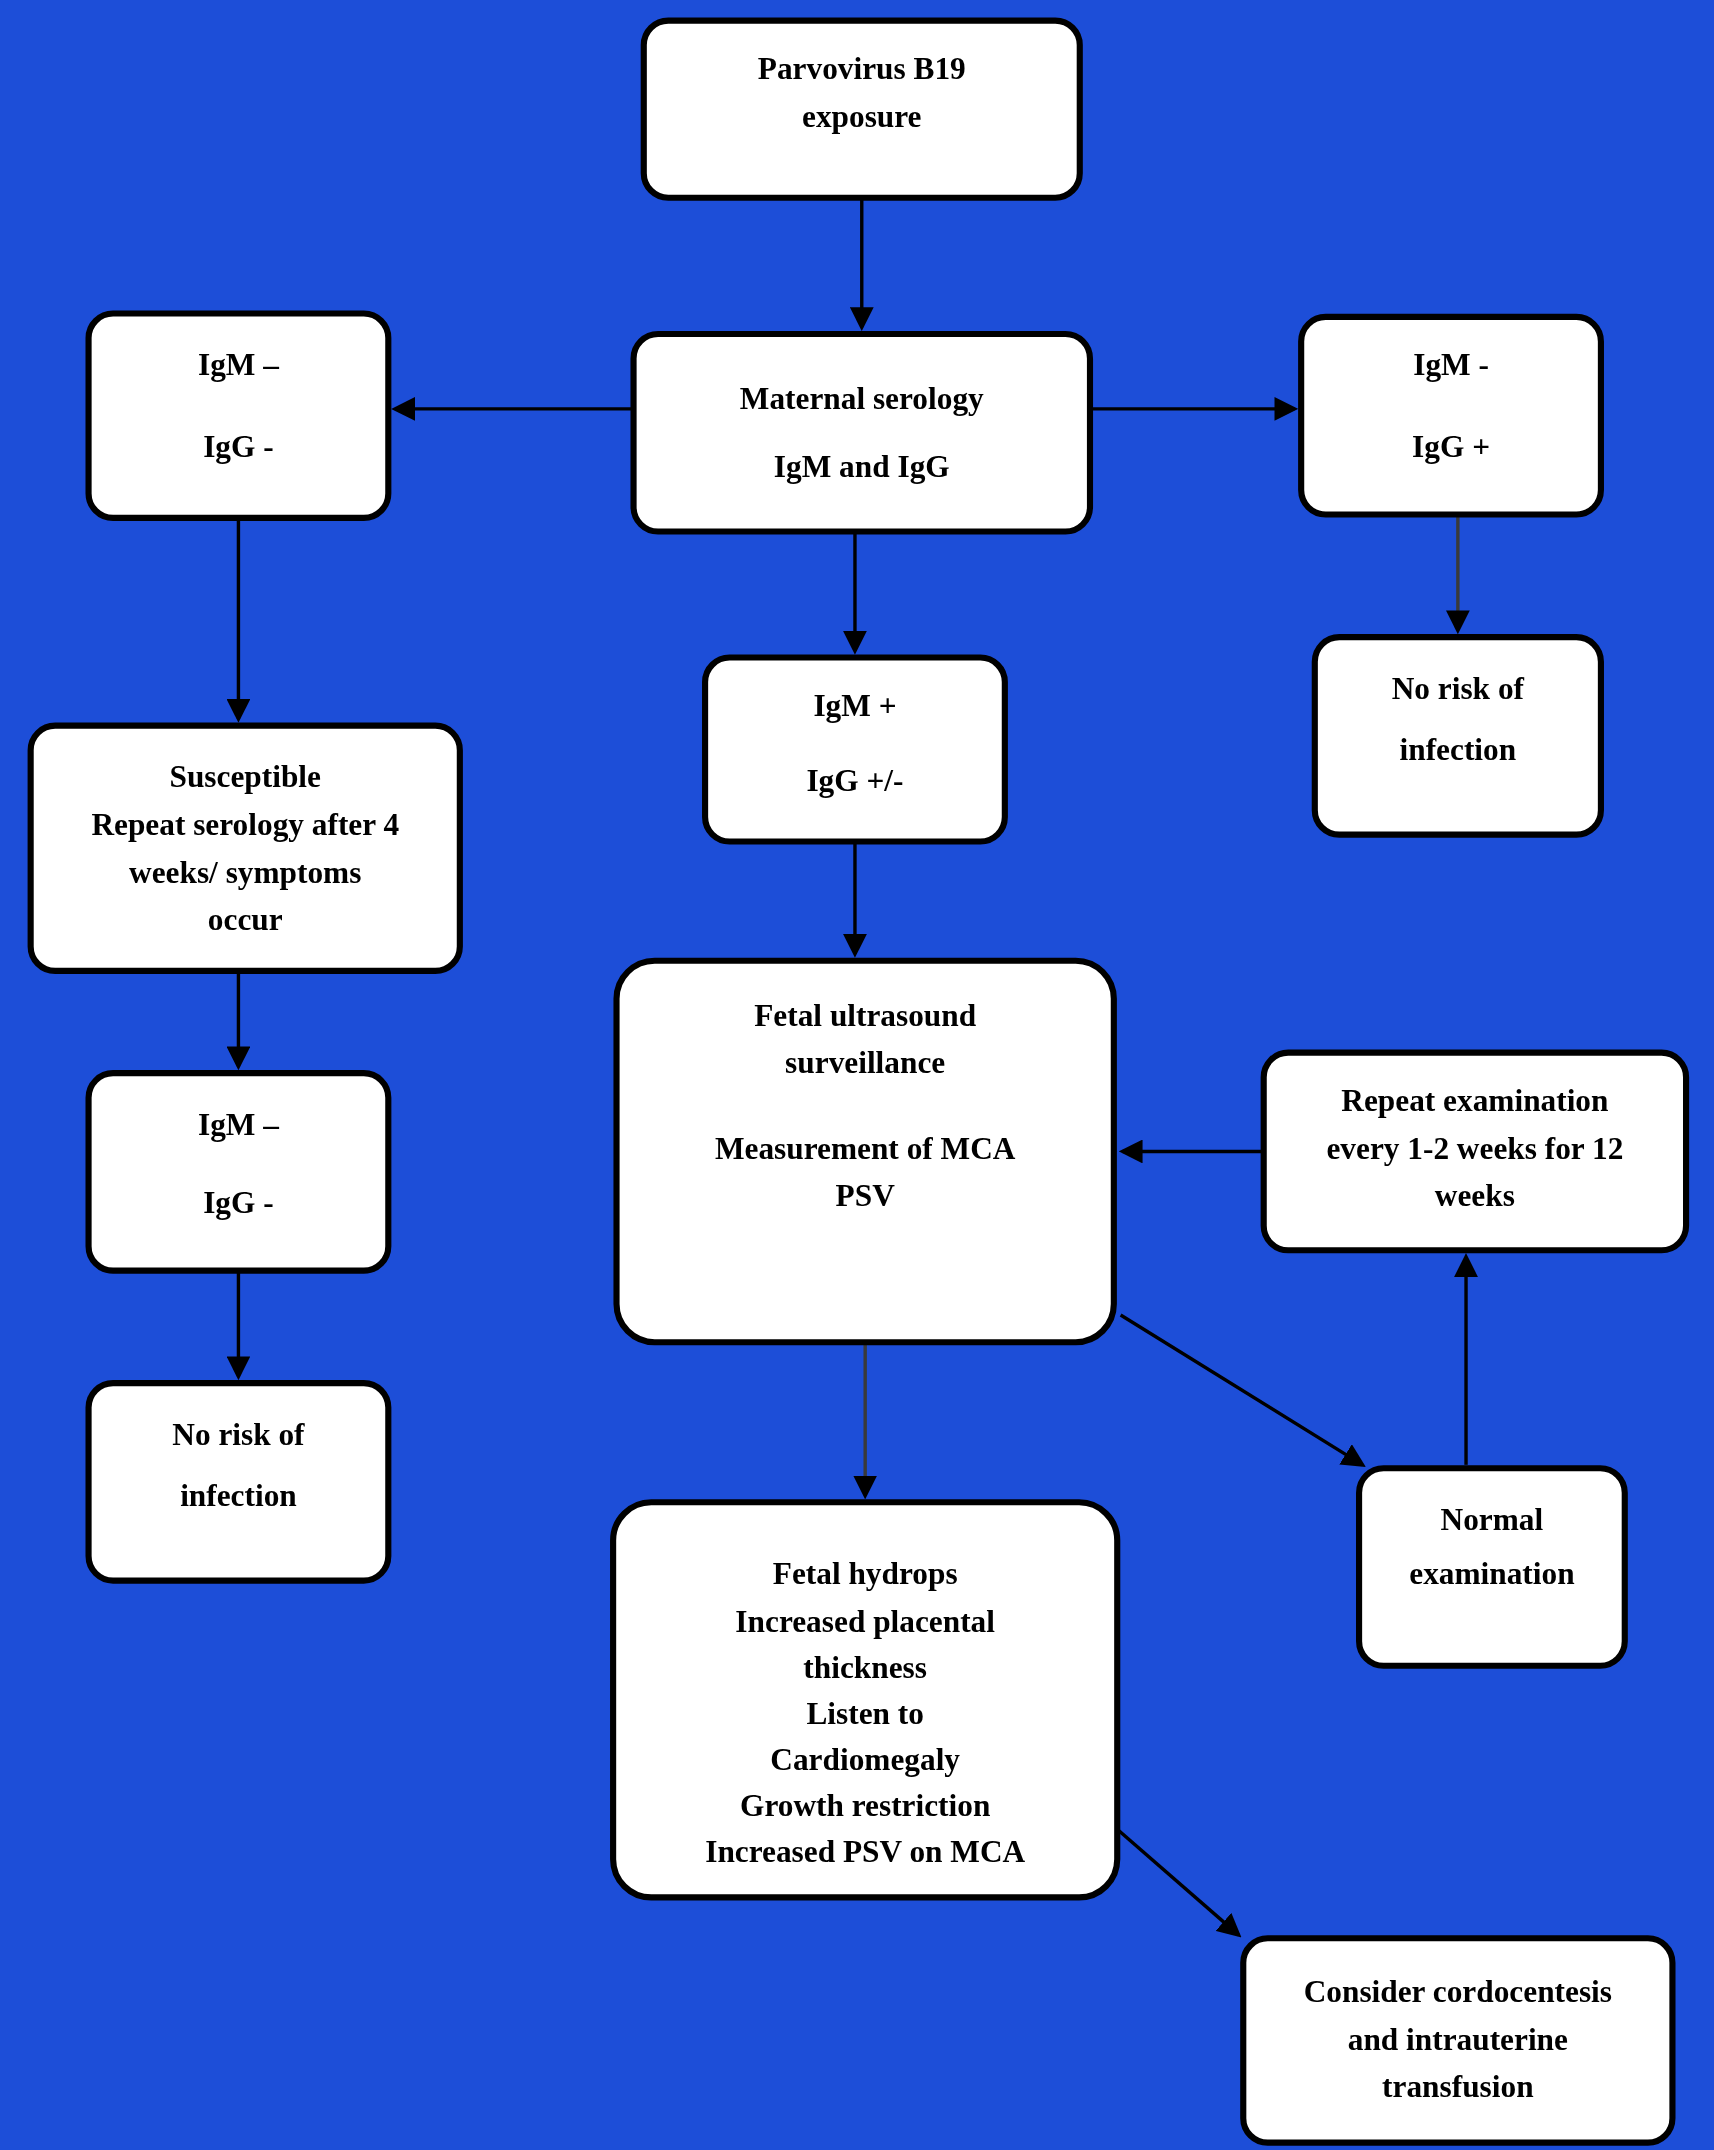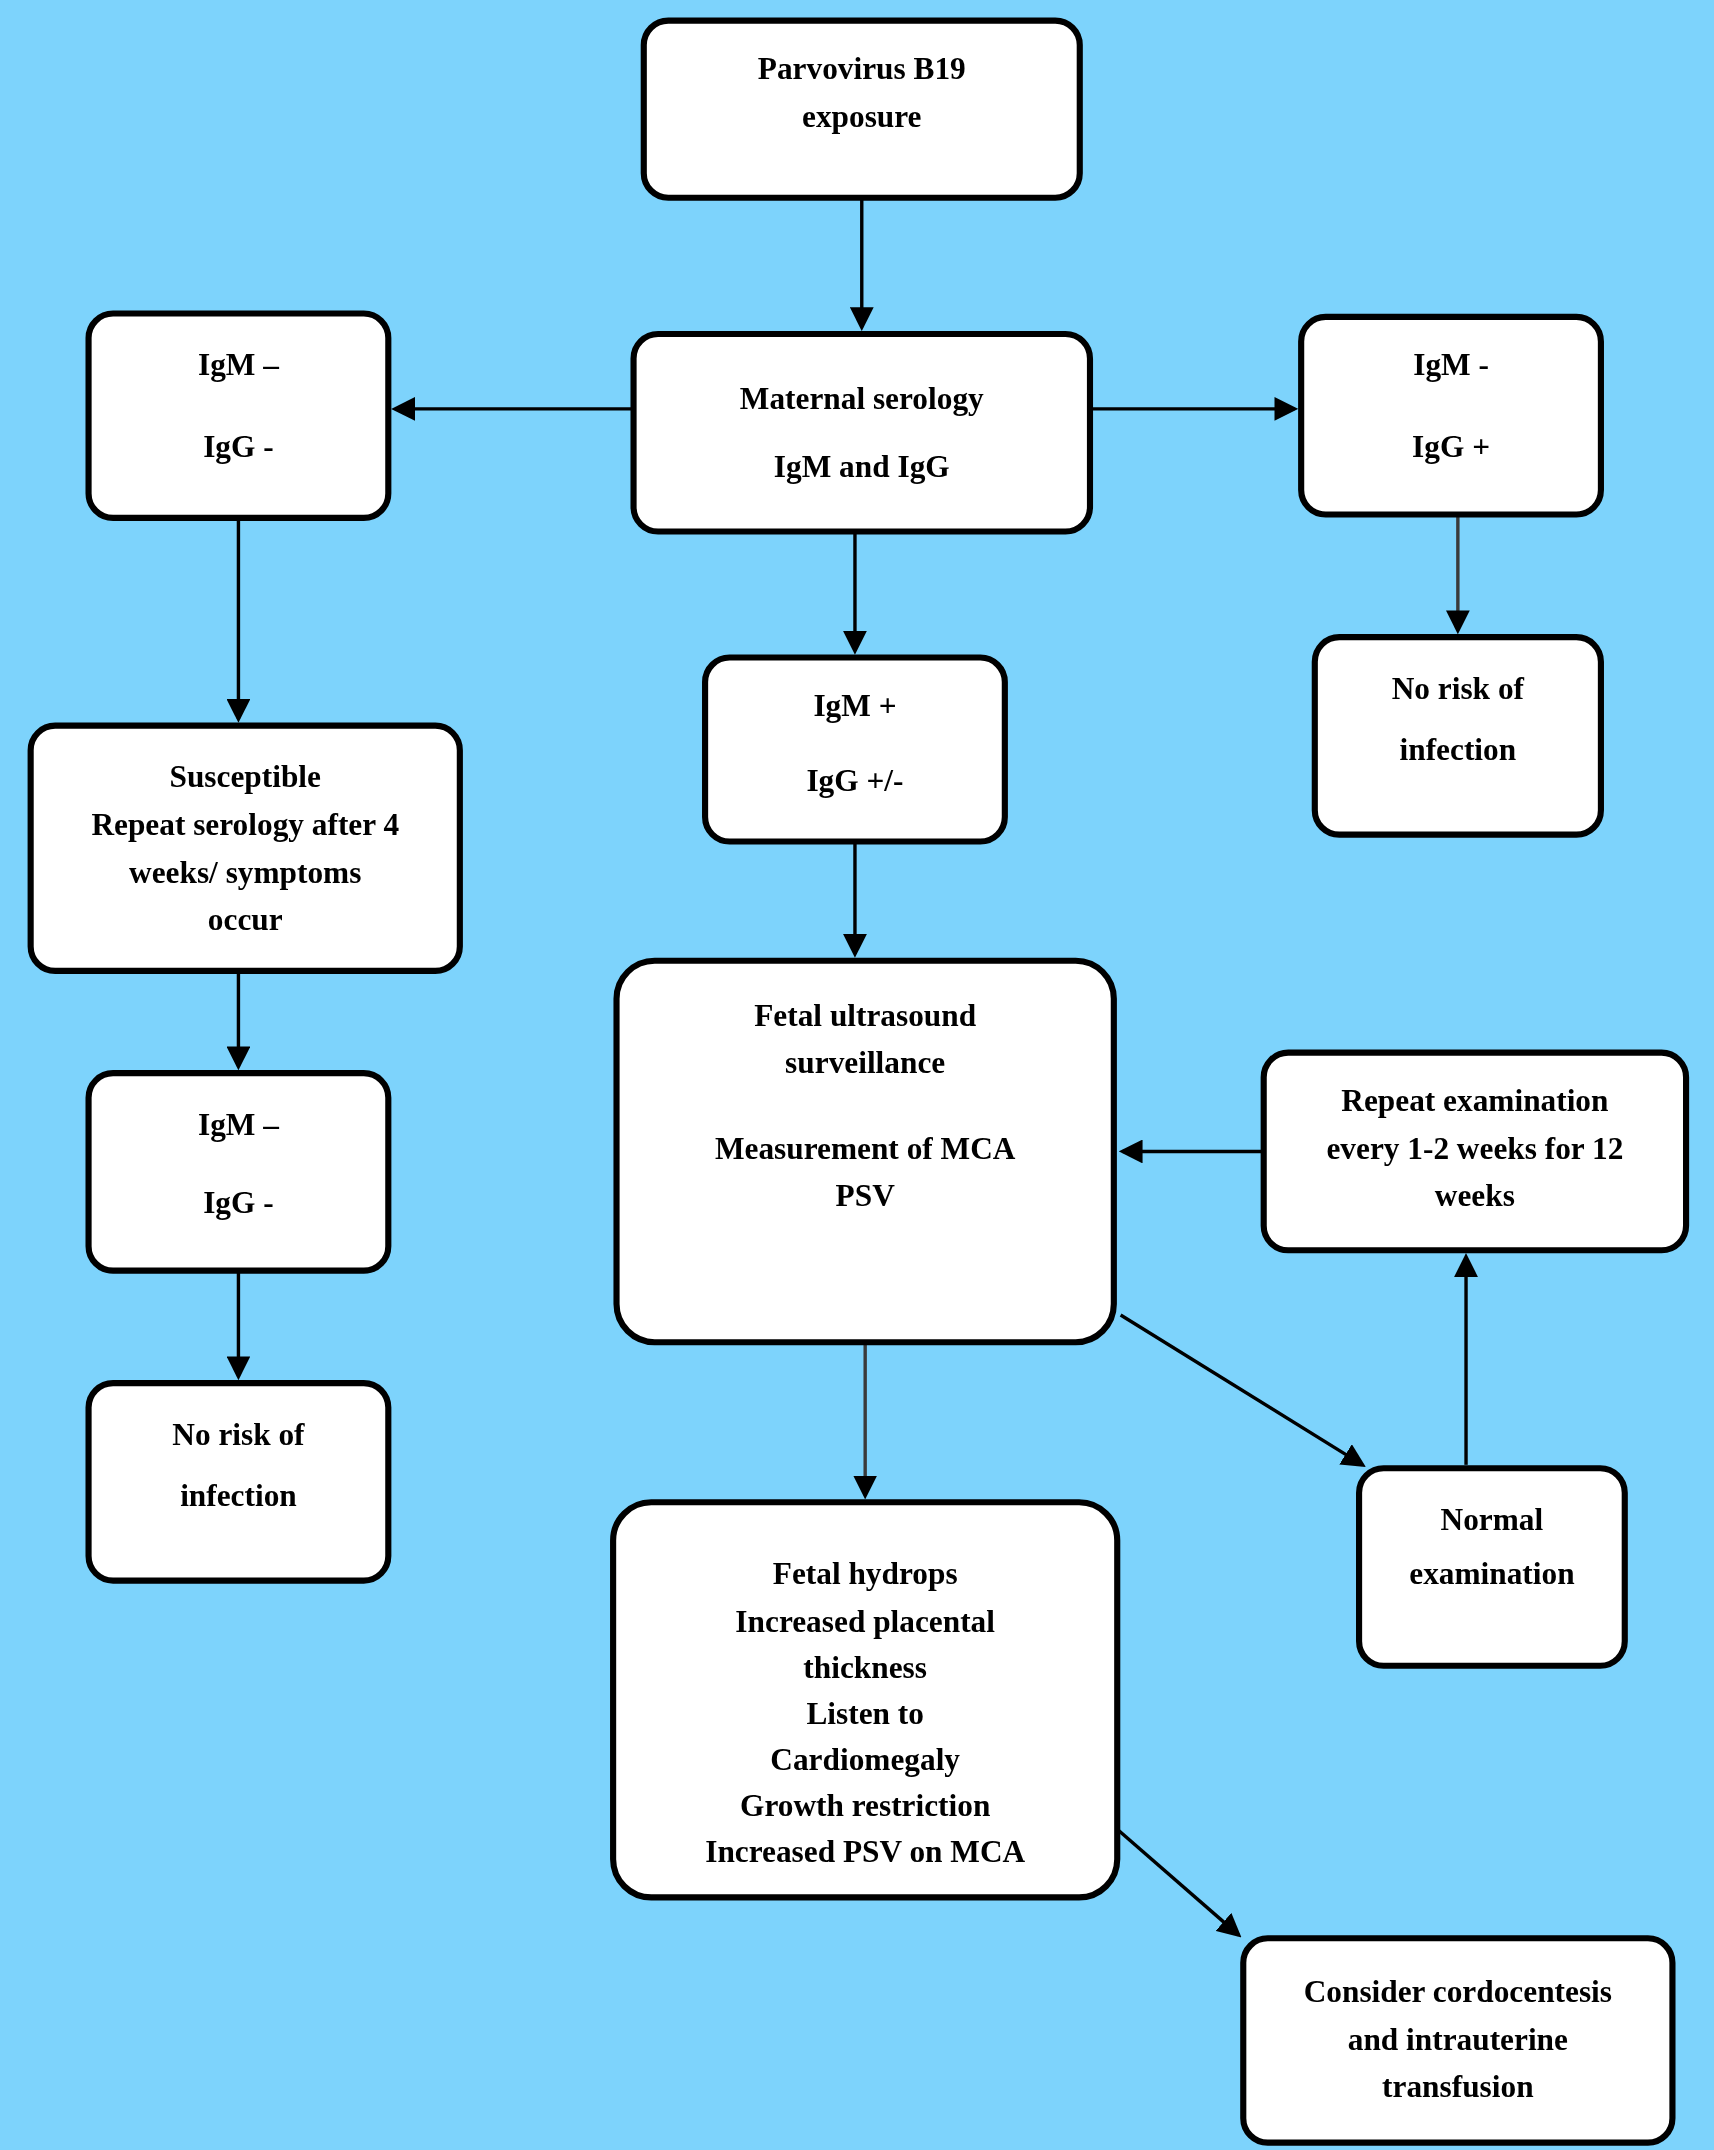--- a/index.html
+++ b/index.html
@@ -4,21 +4,21 @@
 <style>
   html, body {
     margin: 0;
     padding: 0;
     background: #ffffff;
   }
   #page {
     position: relative;
     width: 1714px;
     height: 2151px;
-    background: #7dd3fc;
+    background: #1d4ed8;
     font-family: "Liberation Serif", "DejaVu Serif", serif;
     overflow: hidden;
   }
   svg.flow {
     position: absolute;
     left: 0;
     top: 0;
     width: 1714px;
     height: 2151px;
   }

